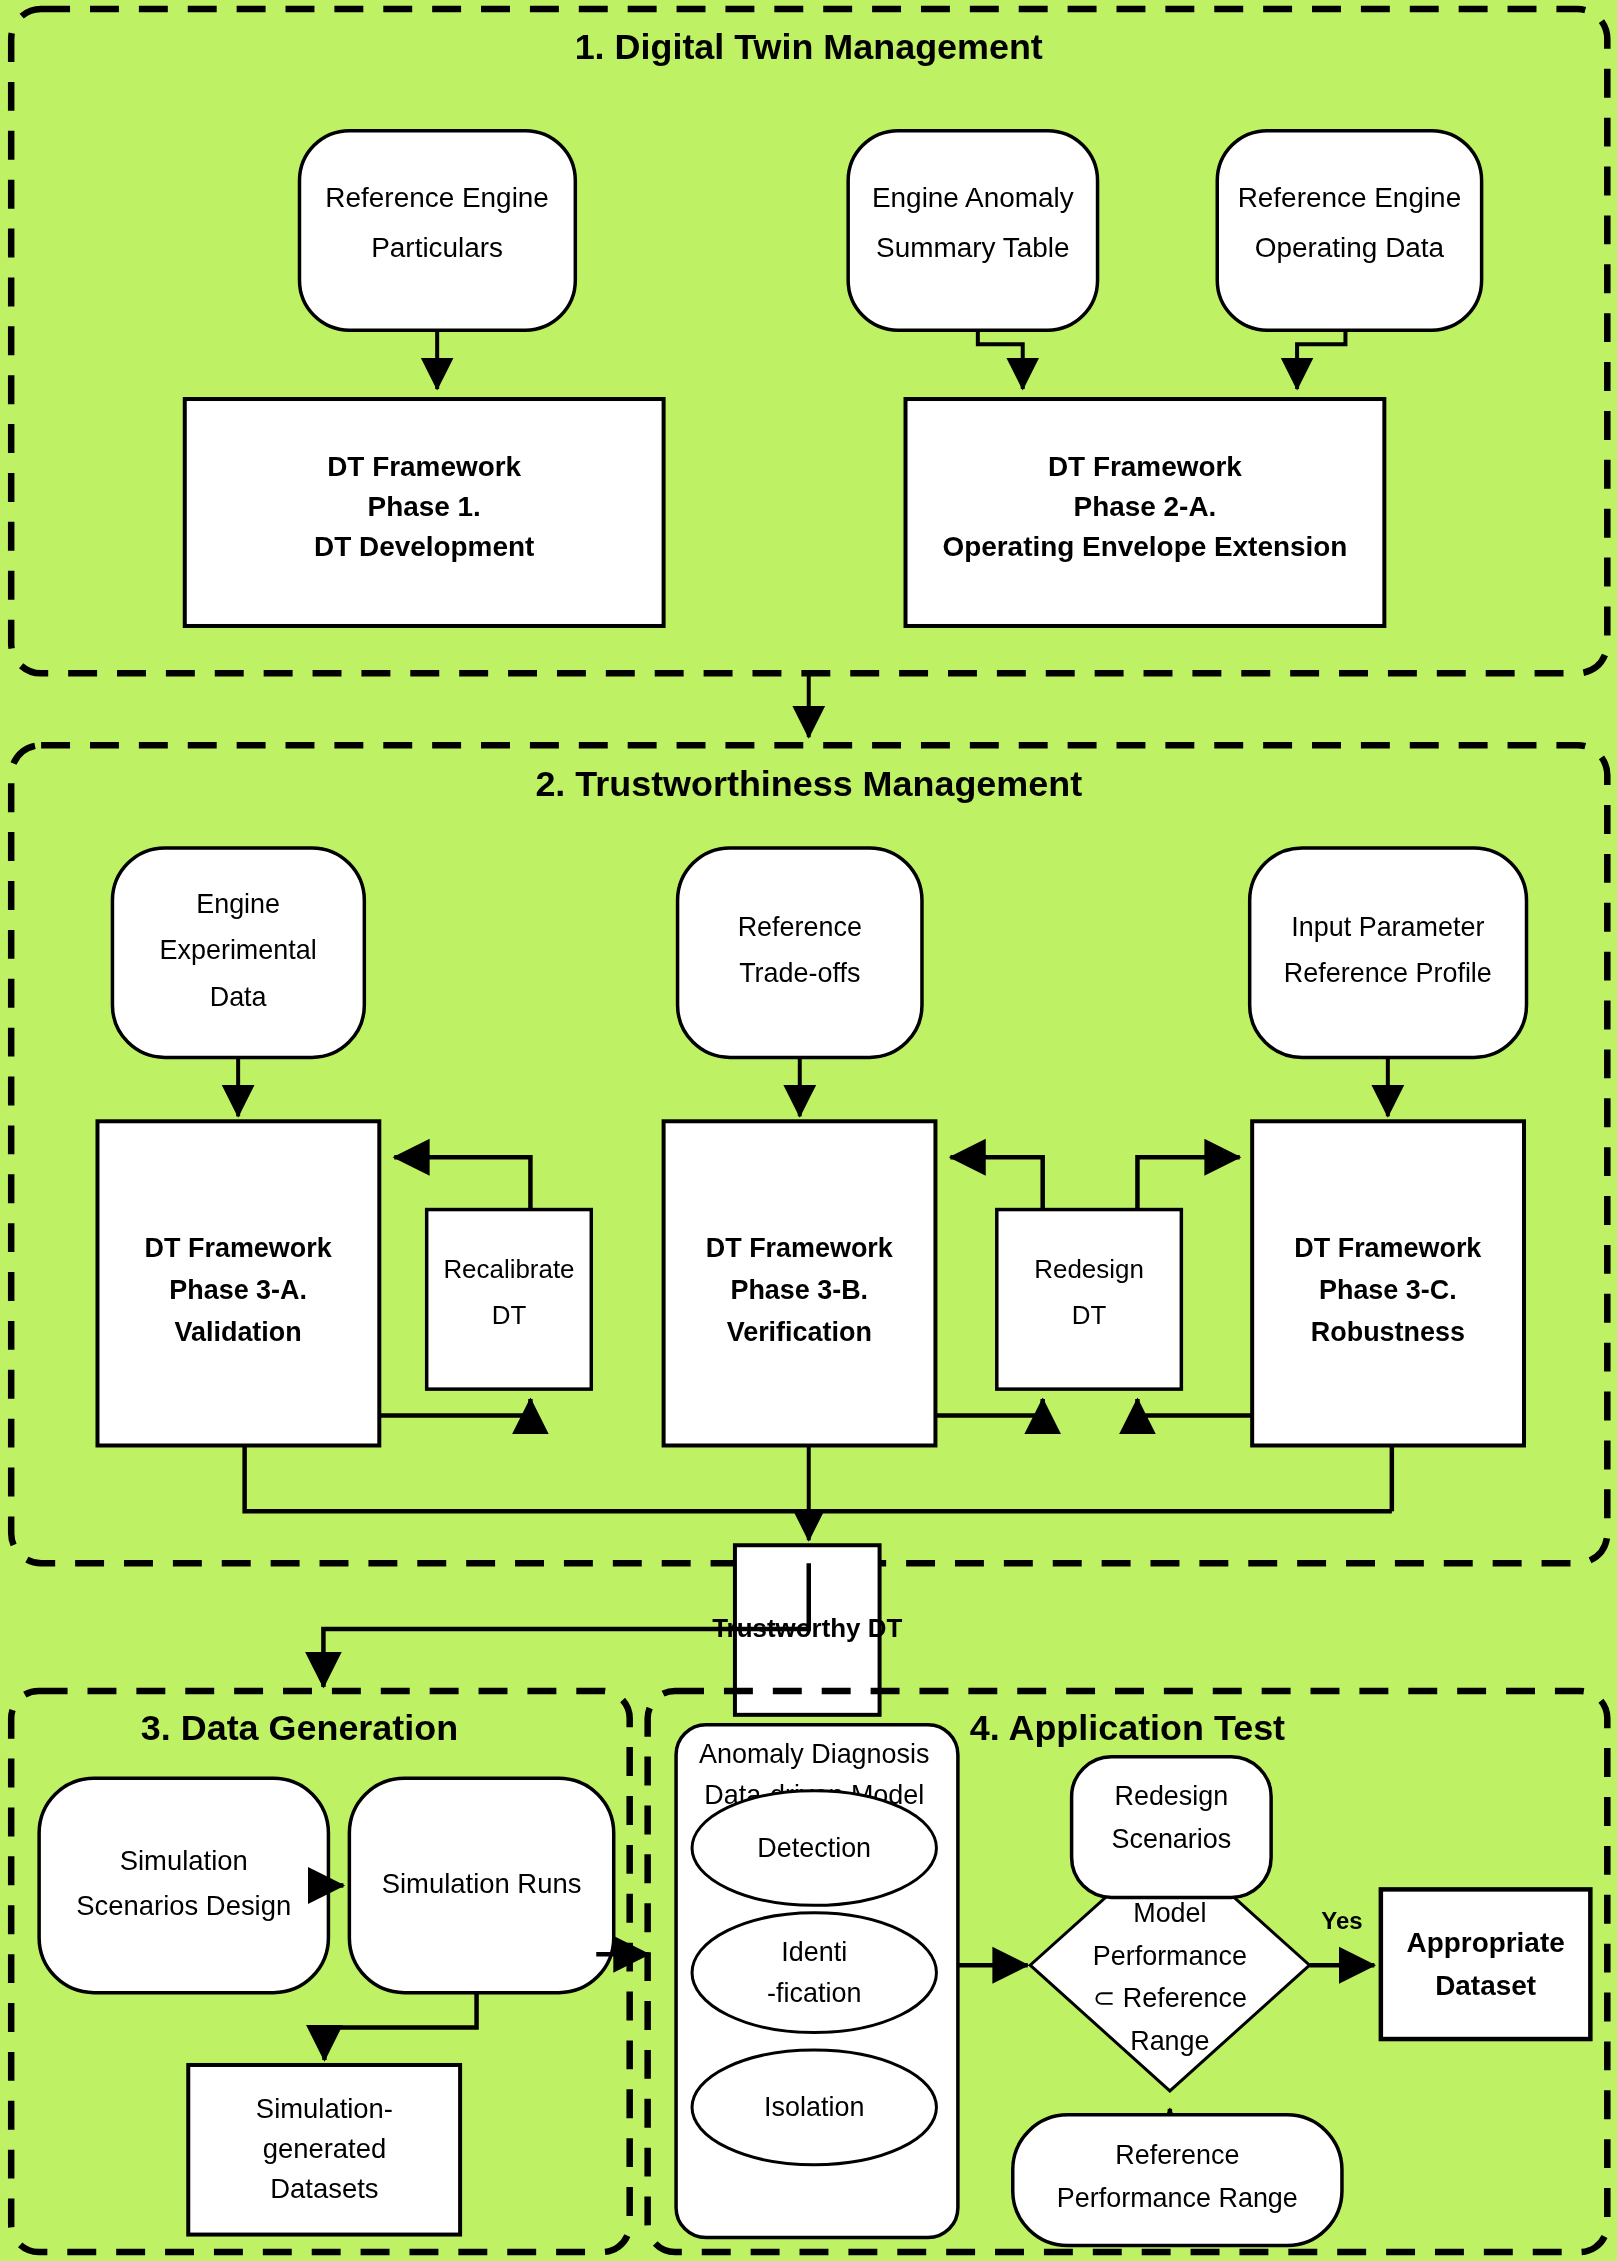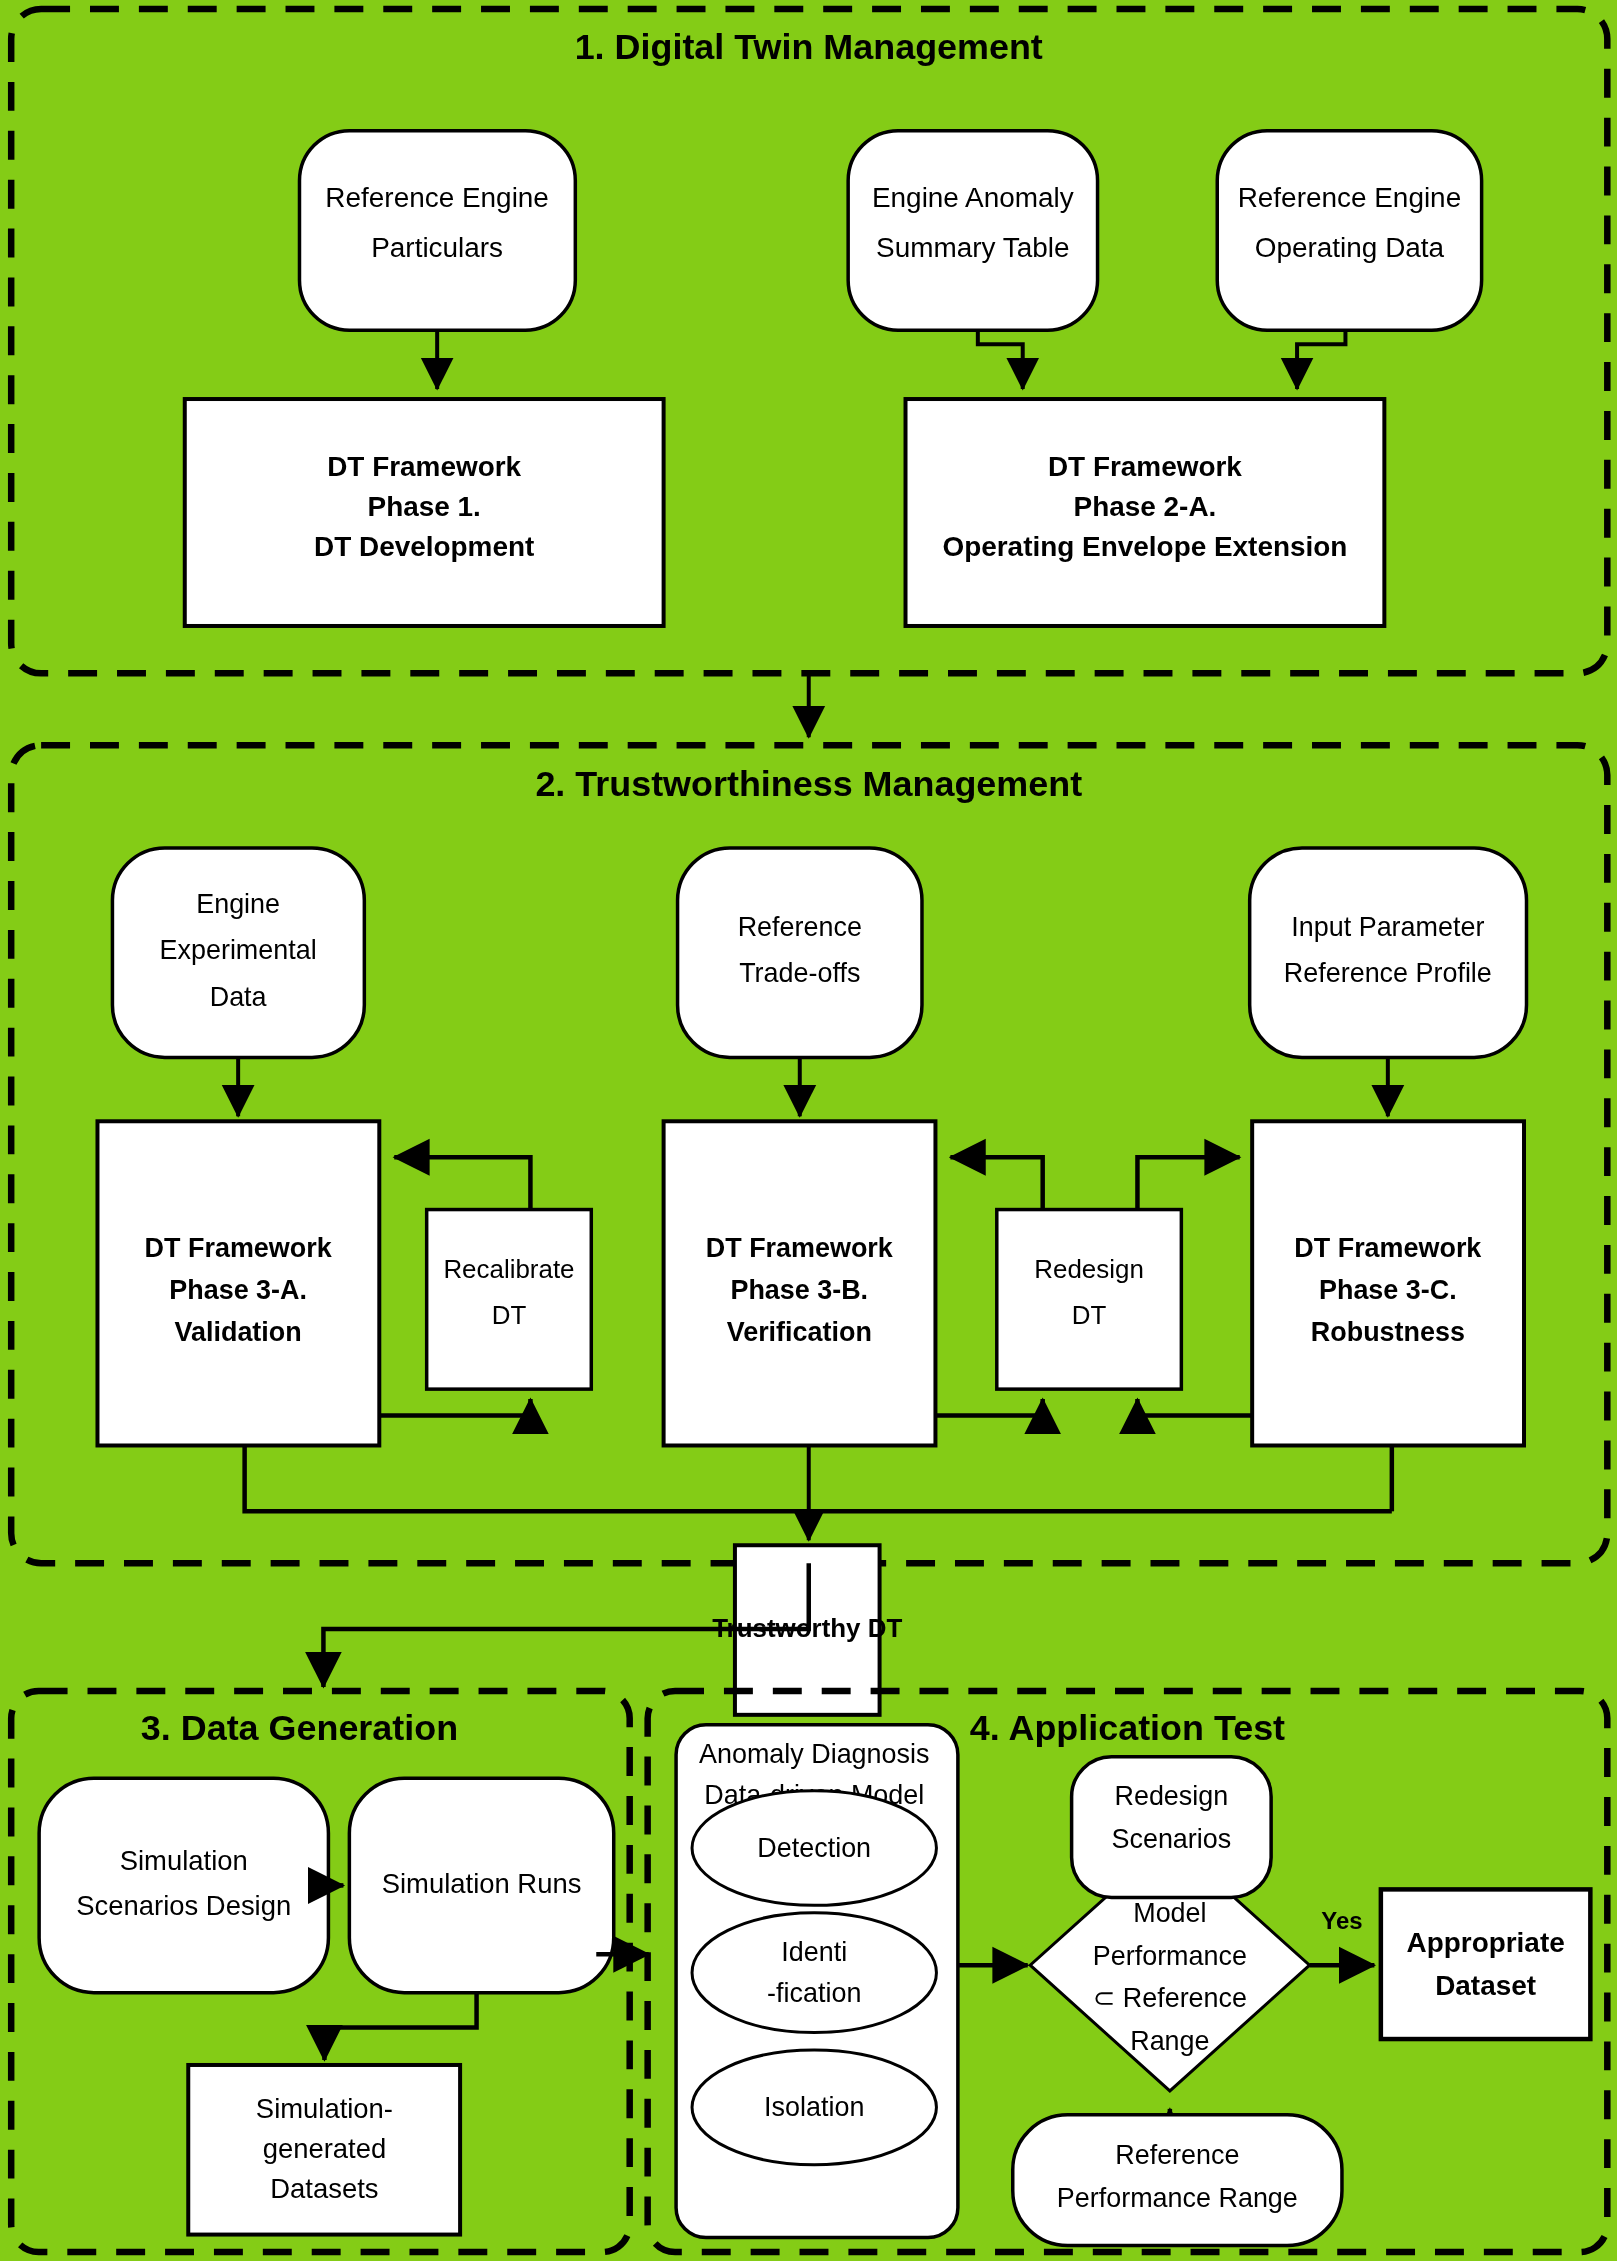--- a/index.html
+++ b/index.html
@@ -1,17 +1,17 @@
 <!DOCTYPE html>
 <html style="font-size:8px"><head>
 <meta charset="utf-8">
 <style>
   html,body{margin:0;padding:0;background:#ffffff;}
   body{font-family:"Liberation Sans", sans-serif;}
-  #stage{position:relative;width:1618px;height:2261px;background:#84cc16;overflow:hidden;}
+  #stage{position:relative;width:1618px;height:2261px;background:#bef264;overflow:hidden;}
   svg#canvas{position:absolute;left:0;top:0;width:1618px;height:2261px;}
   .grp-title{font-weight:bold;}
   text{dominant-baseline:middle;}
 </style>
 </head>
 <body>
 
 <div id="stage">
 <svg id="canvas" viewBox="0 0 3243 4533" xmlns="http://www.w3.org/2000/svg">
   <defs>

